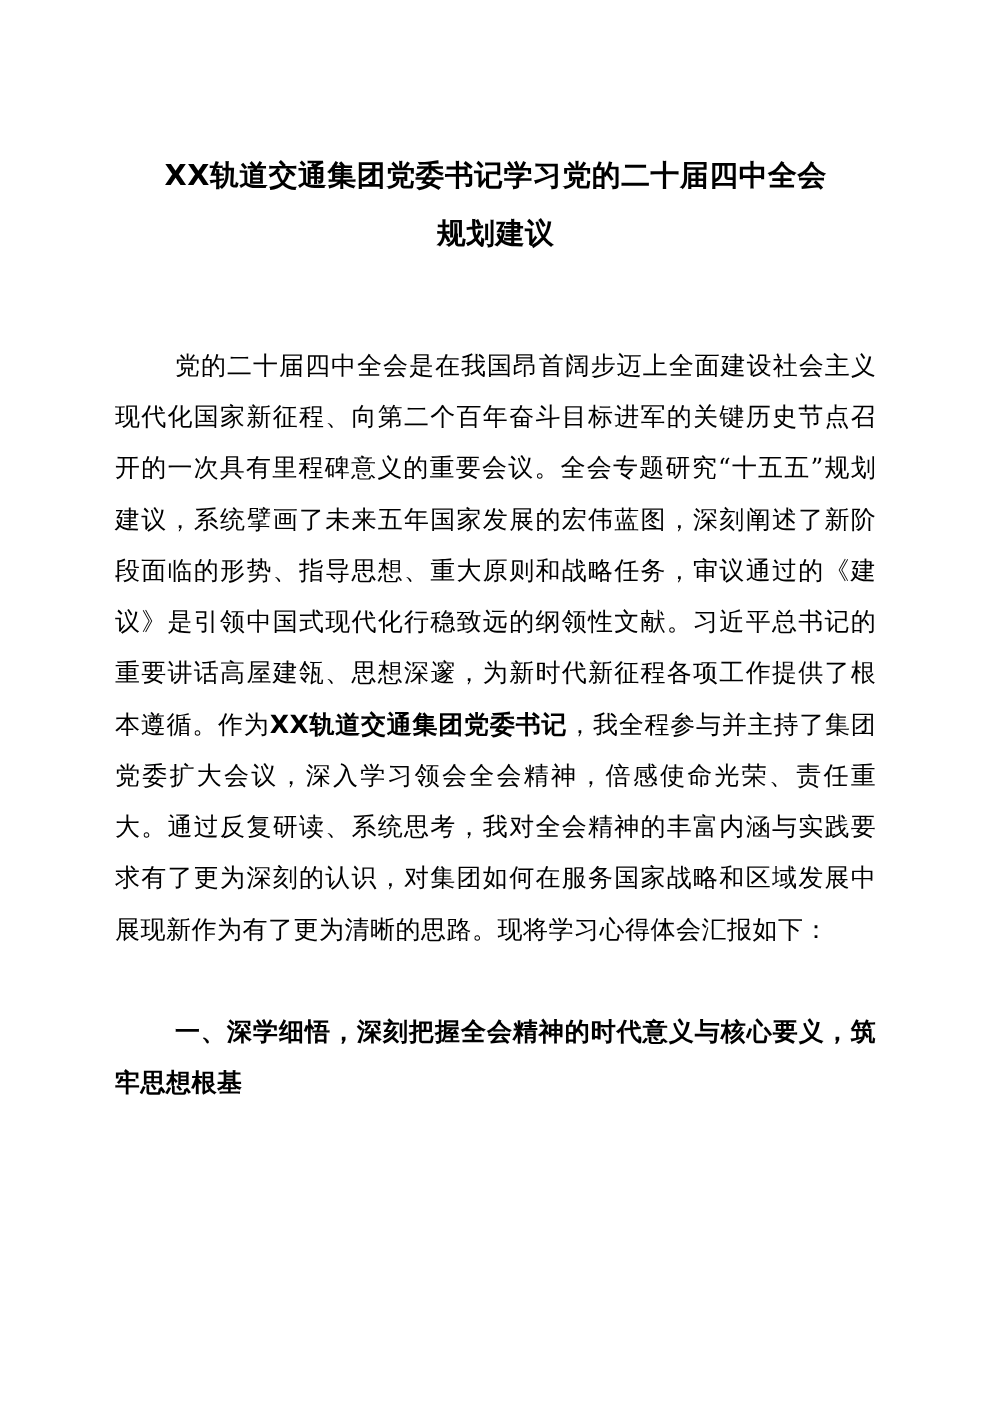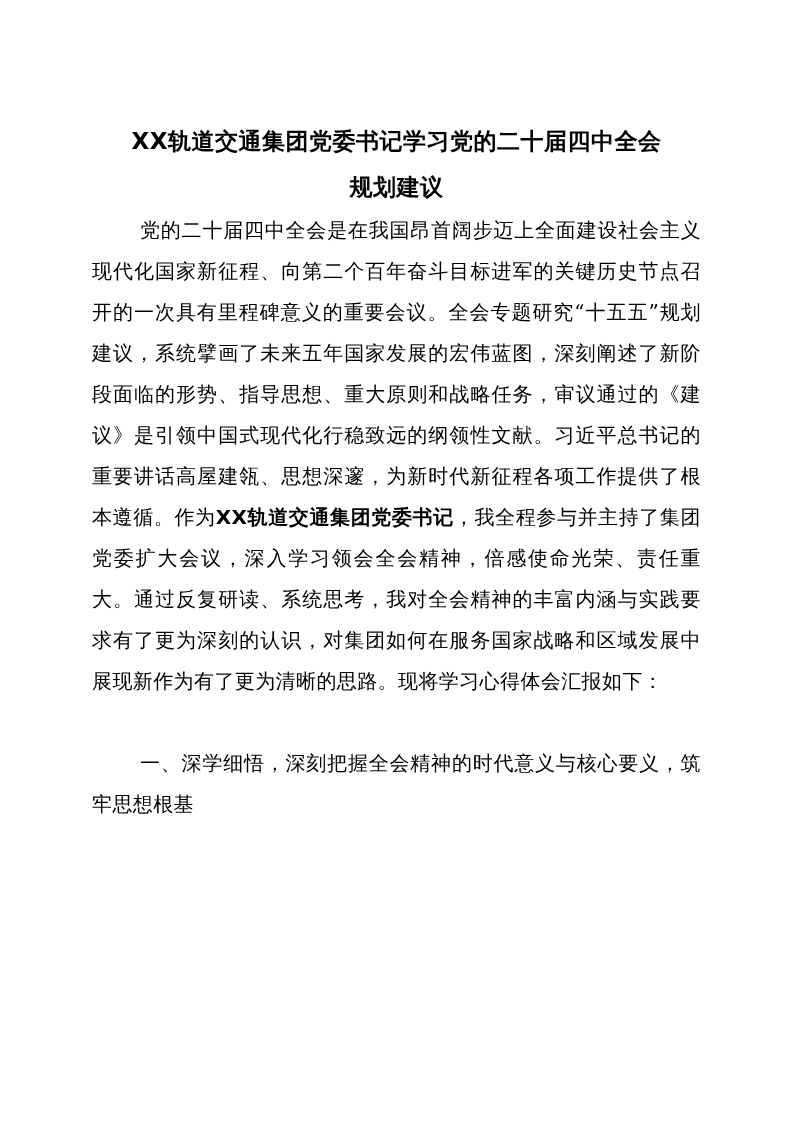--- a/index.html
+++ b/index.html
@@ -26,20 +26,21 @@
     line-height: 46px;
     text-align: center;
     letter-spacing: 0.5px;
     margin: 0 0 0 0;
     font-family: "DejaVu Sans", "Liberation Sans", sans-serif;
   }
   .title-line2 {
     display: block;
   }
   .body-block {
+    margin-top: 62px;
   }
   p.para {
     font-size: 20px;
     line-height: 41px;
     text-align: justify;
     text-justify: inter-ideograph;
     margin: 0 0 0 0;
     text-indent: 2.4em;
     letter-spacing: 0.4px;
   }
@@ -48,20 +49,21 @@
     font-family: "DejaVu Sans", "Liberation Sans", sans-serif;
   }
   .heading-para {
     font-size: 20px;
     line-height: 41px;
     text-align: justify;
     text-justify: inter-ideograph;
     text-indent: 2.4em;
     margin: 41px 0 0 0;
     letter-spacing: 0.4px;
+    font-weight: bold;
   }
 </style>
 </head>
 <body>
 
 <div class="page">
 
   <h1 class="doc-title">
     <span>XX轨道交通集团党委书记学习党的二十届四中全会</span>
     <span class="title-line2">规划建议</span>

